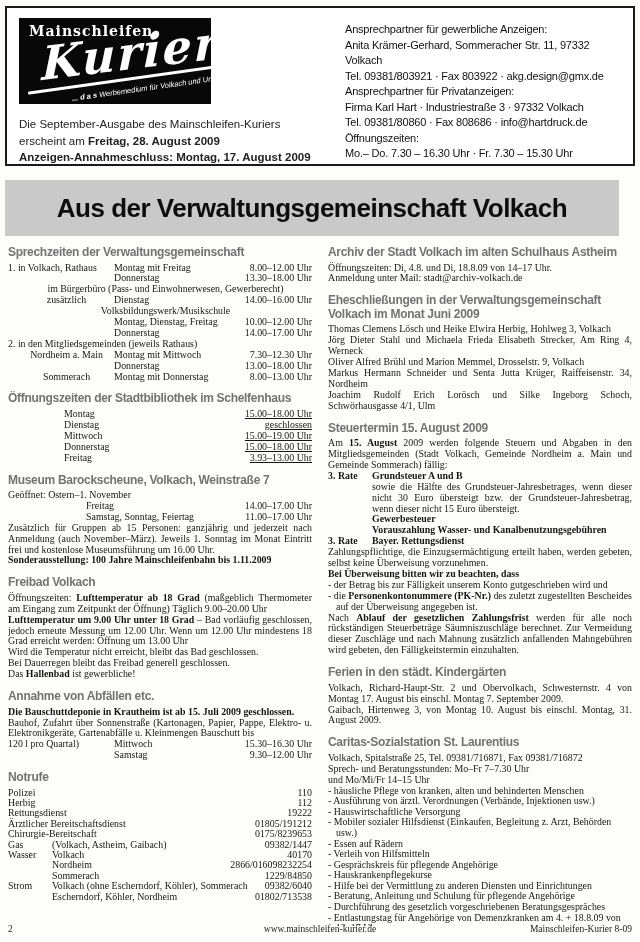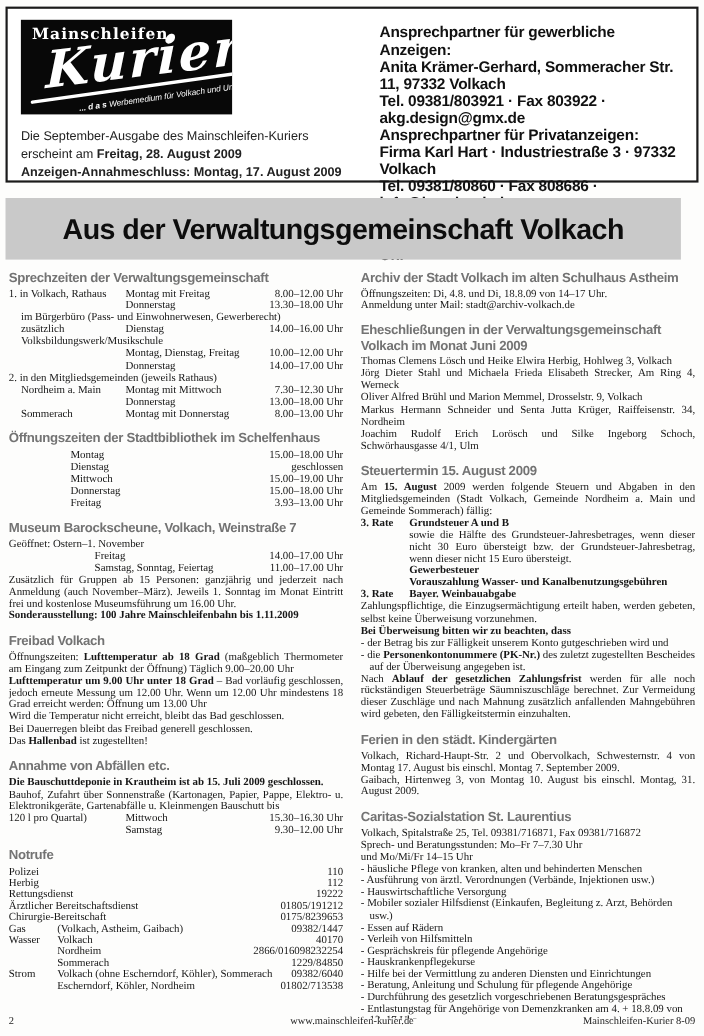--- a/index.html
+++ b/index.html
@@ -34,22 +34,22 @@
   .logo-slogan {
     position:absolute; left:52px; top:64px; white-space:nowrap;
     font-size:7.5px; font-style:italic; transform:rotate(-8deg);
     font-family:"Liberation Sans", sans-serif;
   }
   .issue-note {
     margin-top:12px; font-family:"Liberation Sans", sans-serif;
     font-size:11.5px; line-height:16.5px; color:#222;
   }
   .hb-right {
-    flex:1; font-family:"Liberation Sans", sans-serif; font-weight:bold;
-    font-size:14px; line-height:15.5px; letter-spacing:-0.2px; padding-top:4px; color:#111;
+    flex:1; font-family:"Liberation Sans", sans-serif; font-weight:normal;
+    font-size:11px; line-height:15.5px; letter-spacing:-0.2px; padding-top:4px; color:#111;
   }
   .contact-block + .contact-block { margin-top:0; }
   
   .banner {
     position:absolute; top:180px; left:5px; right:21px; height:56px;
     background:#c9c9c9; display:flex; align-items:center; justify-content:center;
   }
   .banner-title {
     font-family:"Liberation Sans", sans-serif; font-weight:bold;
     font-size:26px; letter-spacing:-0.5px; color:#0d0d0d;
@@ -69,25 +69,25 @@
     margin:10px 0 3px 0; color:#737373;
   }
   .col h3.sec:first-child { margin-top:0; }
   .b { font-weight:bold; }
   .para { text-align:justify; }
   
   .szr { display:flex; }
   .sz1 { flex:0 0 106px; white-space:nowrap; }
   .sz2 { flex:1; white-space:nowrap; }
   .sz3 { flex:0 0 88px; text-align:right; white-space:nowrap; }
-  .ind { padding-left:11px; }
+  .ind { padding-left:11px;text-align:center; }
   
   .libr { display:flex; }
   .lib-day { flex:1; padding-left:56px; }
-  .lib-time { text-align:left; white-space:nowrap; }
+  .lib-time { text-align:left; white-space:nowrap;text-decoration:underline; }
   
   .musr { display:flex; }
   .mus-day { flex:1; padding-left:78px; }
   .mus-time { text-align:right; white-space:nowrap; }
   
   .abr { display:flex; }
   .ab1 { flex:0 0 106px; white-space:nowrap; }
   .ab2 { flex:1; }
   .ab3 { text-align:right; white-space:nowrap; }
   
@@ -236,21 +236,21 @@
       <div class="para">Zusätzlich für Gruppen ab 15 Personen: ganzjährig und jederzeit nach Anmeldung (auch November–März). Jeweils 1. Sonntag im Monat Eintritt frei und kostenlose Museumsführung um 16.00 Uhr.</div>
       <div class="b">Sonderausstellung: 100 Jahre Mainschleifenbahn bis 1.11.2009</div>
     </div>
 
     <h3 class="sec">Freibad Volkach</h3>
     <div>
       <div class="para"><span>Öffnungszeiten: </span><span class="b">Lufttemperatur ab 18 Grad</span><span> (maßgeblich Thermometer am Eingang zum Zeitpunkt der Öffnung) Täglich  9.00–20.00 Uhr</span></div>
       <div class="para"><span class="b">Lufttemperatur um 9.00 Uhr unter 18 Grad</span><span> – Bad vorläufig geschlossen, jedoch erneute Messung um 12.00 Uhr. Wenn um 12.00 Uhr mindestens 18 Grad erreicht werden: Öffnung um 13.00 Uhr</span></div>
       <div>Wird die Temperatur nicht erreicht, bleibt das Bad geschlossen.</div>
       <div>Bei Dauerregen bleibt das Freibad generell geschlossen.</div>
-      <div><span>Das </span><span class="b">Hallenbad</span><span> ist zugestellten!</span></div>
+      <div><span>Das </span><span class="b">Hallenbad</span><span> ist gewerbliche!</span></div>
     </div>
 
     <h3 class="sec">Annahme von Abfällen etc.</h3>
     <div>
       <div class="b">Die Bauschuttdeponie in Krautheim ist ab 15. Juli 2009 geschlossen.</div>
       <div class="para">Bauhof, Zufahrt über Sonnenstraße (Kartonagen, Papier, Pappe, Elektro- u. Elektronikgeräte, Gartenabfälle u. Kleinmengen Bauschutt bis</div>
       <div class="abr">
           <span class="ab1">120 l pro Quartal)</span>
           <span class="ab2">Mittwoch</span>
           <span class="ab3">15.30–16.30 Uhr</span>
@@ -347,21 +347,21 @@
         <div class="rate-body">
           <div class="b">Grundsteuer A und B</div>
           <div class="para">sowie die Hälfte des Grundsteuer-Jahresbetrages, wenn dieser nicht 30 Euro übersteigt bzw. der Grundsteuer-Jahresbetrag, wenn dieser nicht 15 Euro übersteigt.</div>
           <div class="b">Gewerbesteuer</div>
           <div class="b">Vorauszahlung Wasser- und Kanalbenutzungsgebühren</div>
         </div>
       </div>
       <div class="rater">
         <span class="rate-label">3. Rate</span>
         <div class="rate-body">
-          <div class="b">Bayer. Weinbauabgabe</div>
+          <div class="b">Bayer. Rettungsdienst</div>
         </div>
       </div>
       <div class="para">Zahlungspflichtige, die Einzugsermächtigung erteilt haben, werden gebeten, selbst keine Überweisung vorzunehmen.</div>
       <div class="b">Bei Überweisung bitten wir zu beachten, dass</div>
       <div class="hang">- der Betrag bis zur Fälligkeit unserem Konto gutgeschrieben wird und</div>
       <div class="hang"><span>- die </span><span class="b">Personenkontonummere (PK-Nr.)</span><span> des zuletzt zugestellten Bescheides auf der Überweisung angegeben ist.</span></div>
       <div class="para"><span>Nach </span><span class="b">Ablauf der gesetzlichen Zahlungsfrist</span><span> werden für alle noch rückständigen Steuerbeträge Säumniszuschläge berechnet. Zur Vermeidung dieser Zuschläge und nach Mahnung zusätzlich anfallenden Mahngebühren wird gebeten, den Fälligkeitstermin einzuhalten.</span></div>
     </div>
 
     <h3 class="sec">Ferien in den städt. Kindergärten</h3>

